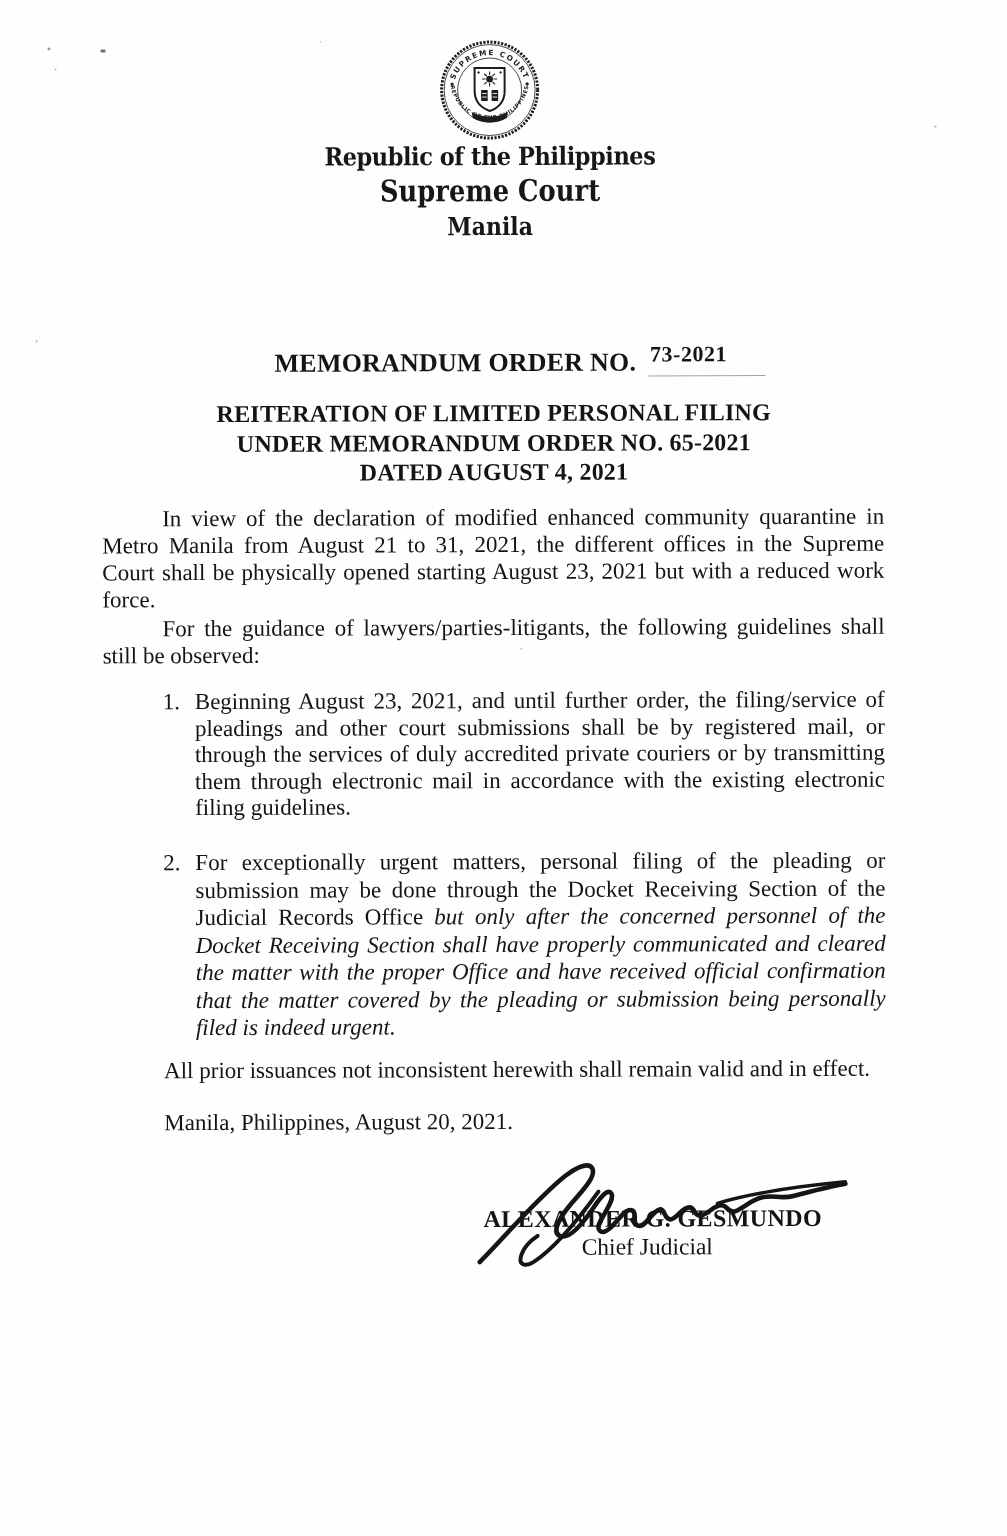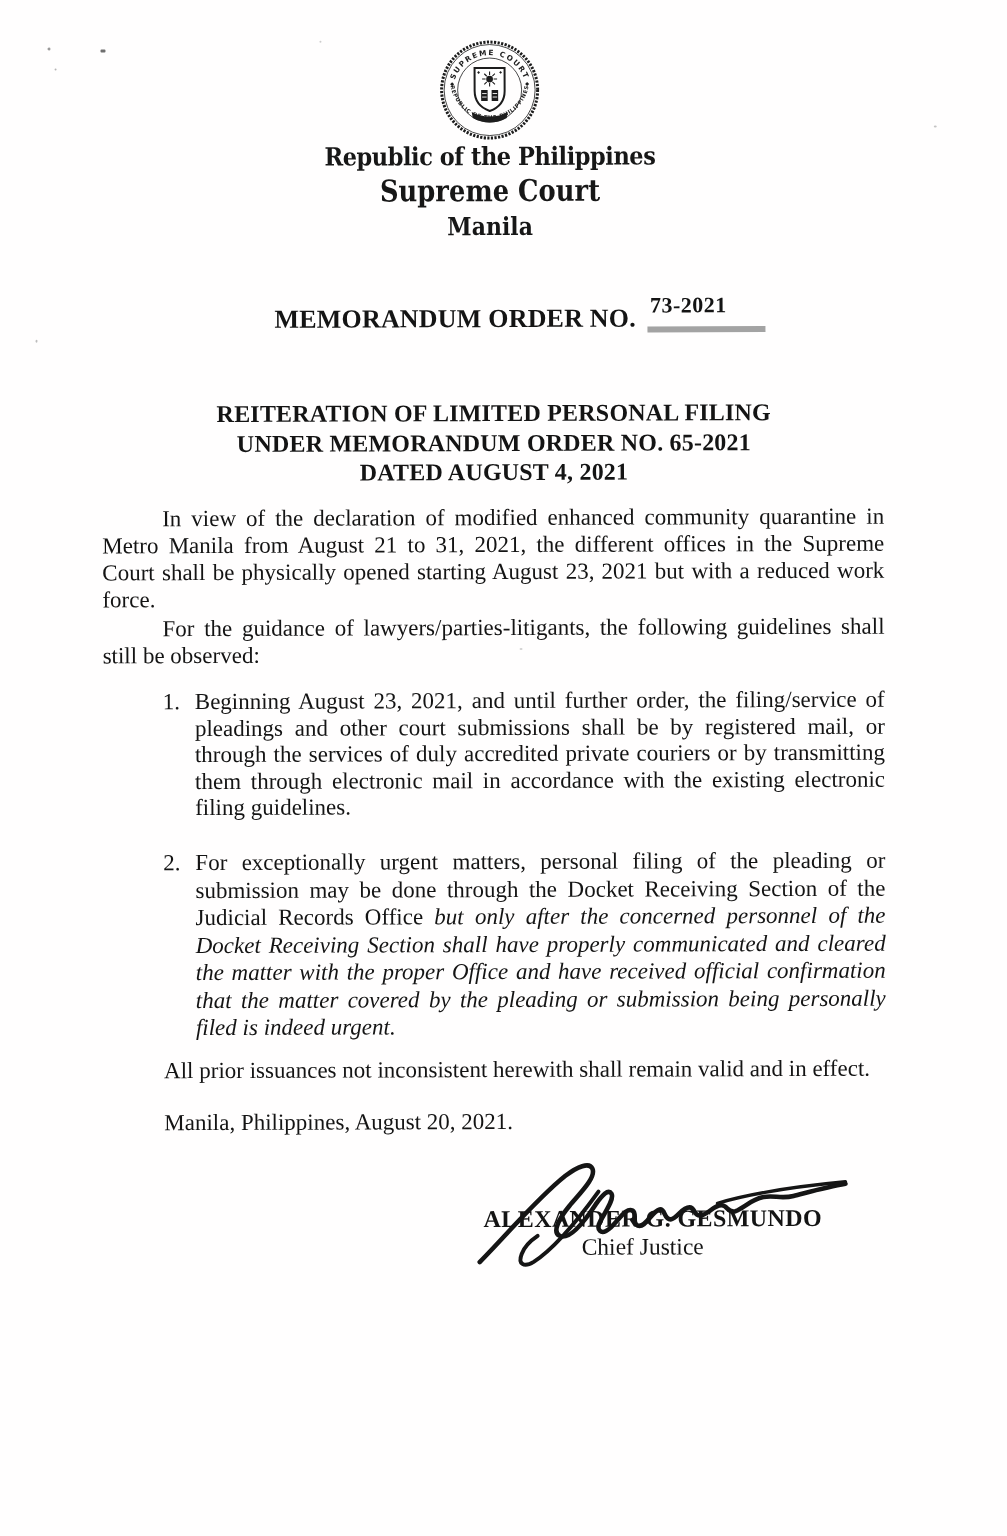--- a/index.html
+++ b/index.html
@@ -21,21 +21,22 @@
   .bl-line1 { font-size:25px; transform:scaleX(.90); letter-spacing:-0.5px; margin-top:1px; }
   .bl-line2 { font-size:30px; transform:scaleX(.86); margin-top:2px; }
   .bl-line3 { font-size:25px; transform:scaleX(.88); margin-top:4px; }
 
   
   .order-line { position:absolute; top:303px; left:276px; white-space:nowrap; }
   .order-label { font-weight:bold; font-size:26px; letter-spacing:0.2px; }
   .order-number-slot {
     display:inline-block; position:relative;
     width:118px; height:30px; margin-left:12px; vertical-align:-6px;
-    border-bottom:6px solid #a3a3a3;
+    border-bottom:1px solid #a3a3a3;
+    margin-top:44px;
   }
   .order-number {
     position:absolute; left:2px; bottom:8px;
     font-weight:bold; font-size:22px; letter-spacing:0.5px;
   }
 
   
   .doc-title {
     position:absolute; top:399px; left:105px; width:780px;
     text-align:center; font-weight:bold; font-size:24px; line-height:29.5px;
@@ -171,21 +172,21 @@
     <p class="para dateline">Manila, Philippines, August 20, 2021.</p>
 
     <svg class="sig-svg" viewBox="0 0 380 125">
       <g fill="none" stroke="#151515" stroke-width="4.6" stroke-linecap="round" stroke-linejoin="round">
         <path d="M8,112 C34,86 66,48 94,26 C106,17 118,12 121,19 C125,28 108,44 98,56 C88,68 80,82 88,86 C98,91 114,70 124,55 C131,45 137,39 140,44 C143,49 134,62 129,71 C124,80 129,87 139,78 C149,68 155,58 161,61 C166,64 160,74 166,76 C174,79 180,62 188,60 C194,59 192,70 199,70 C206,69 210,58 218,58 C224,58 222,68 230,66 C238,64 242,56 250,56 C256,56 256,64 264,62 C272,59 280,50 292,48 C302,46 310,50 322,47 C338,43 356,38 374,35"></path>
         <path d="M246,54 C280,44 330,37 374,33" stroke-width="3.4"></path>
         <path d="M127,42 C108,68 84,98 62,112 C52,118 46,114 50,104 C53,96 60,90 66,86" stroke-width="4"></path>
       </g>
     </svg>
     <div class="sig-name">ALEXANDER G. GESMUNDO</div>
-    <div class="sig-title">Chief Justice</div>
+    <div class="sig-title">Chief Judicial</div>
 
     <div class="speck sp1"></div>
     <div class="speck sp2"></div>
     <div class="speck sp3"></div>
     <div class="speck sp4"></div>
     <div class="speck sp5"></div>
     <div class="speck sp6"></div>
     <div class="speck sp7"></div>
   </div>
 </div>

